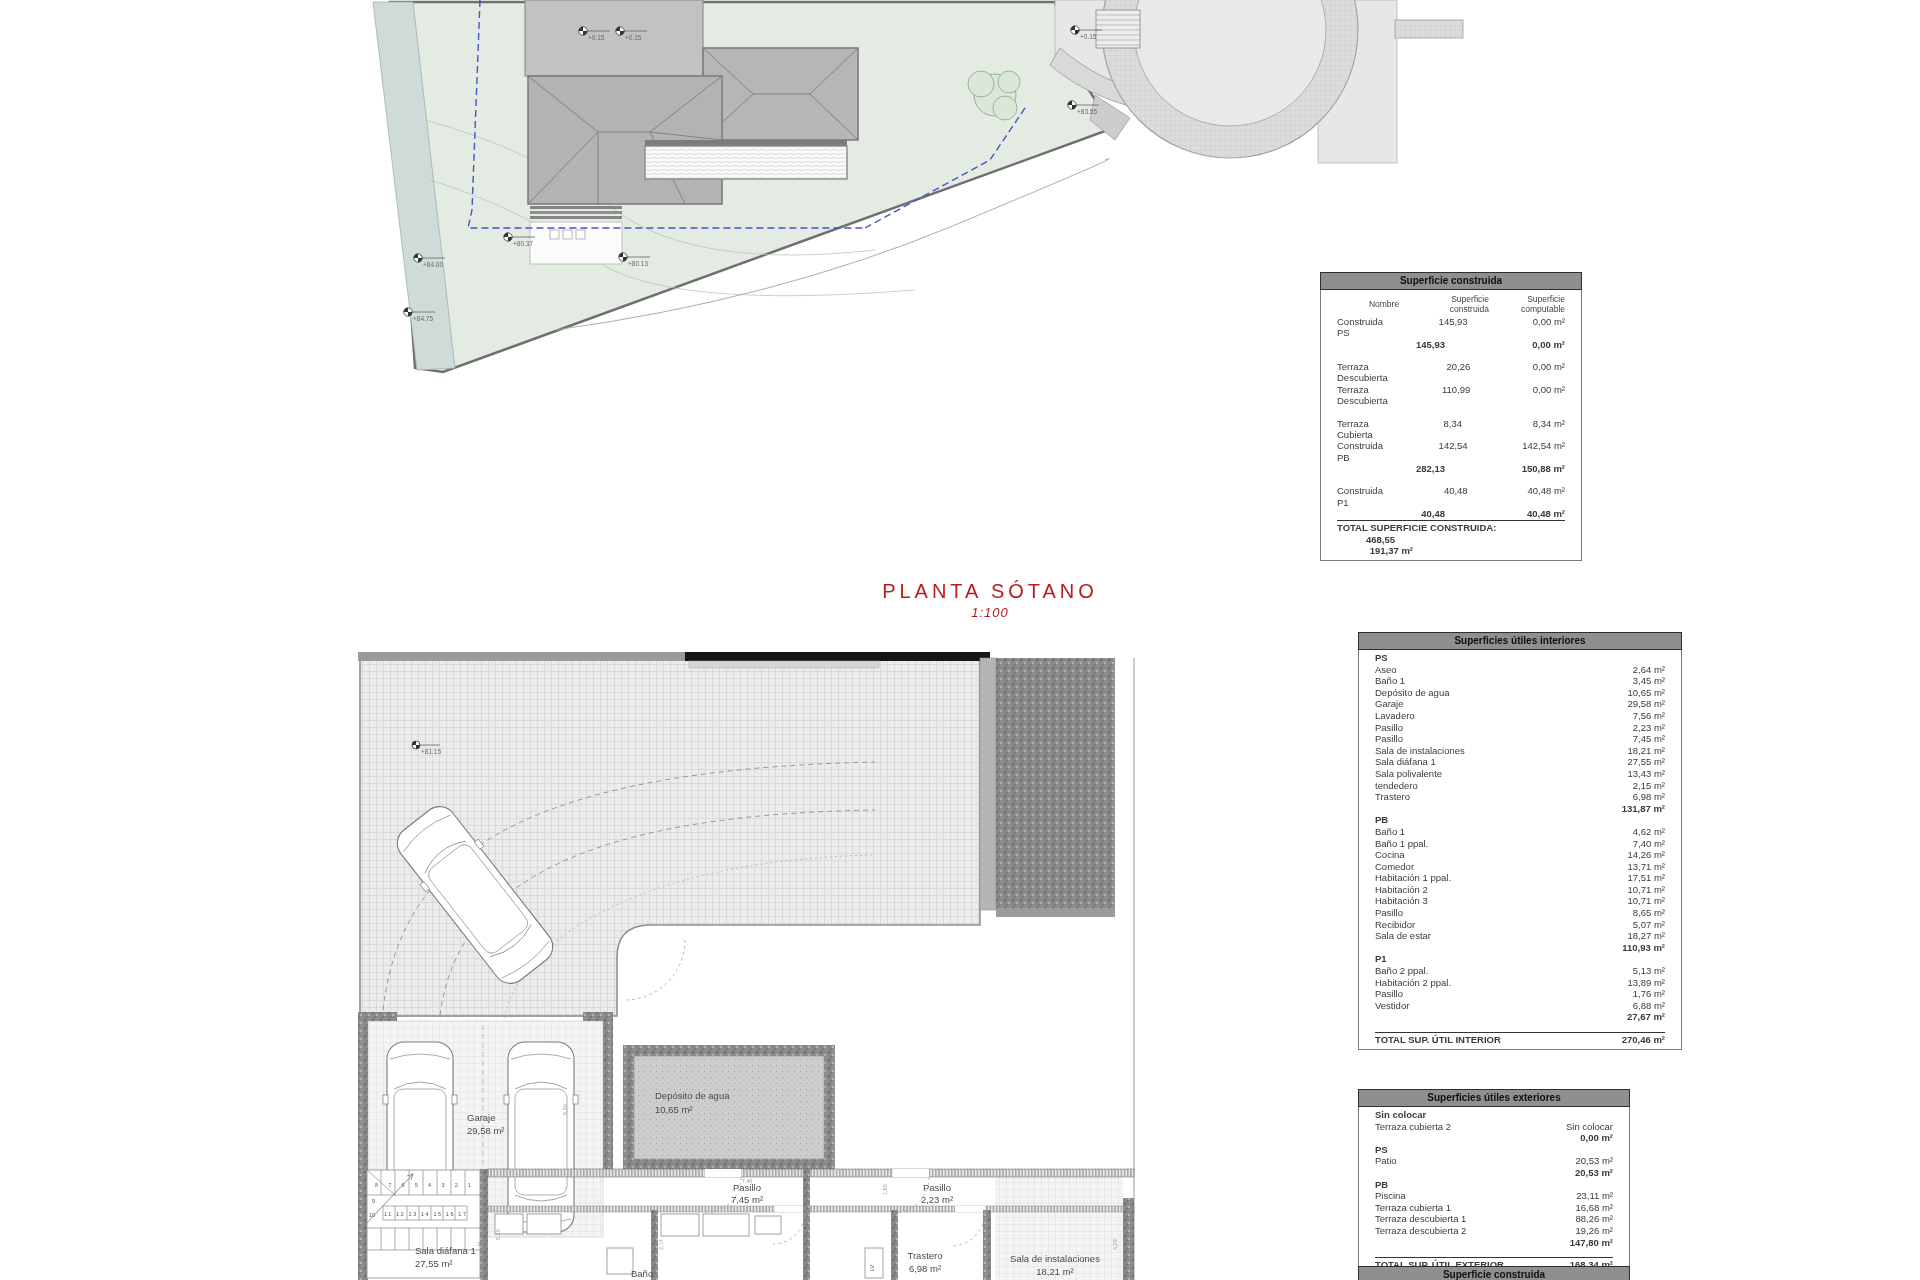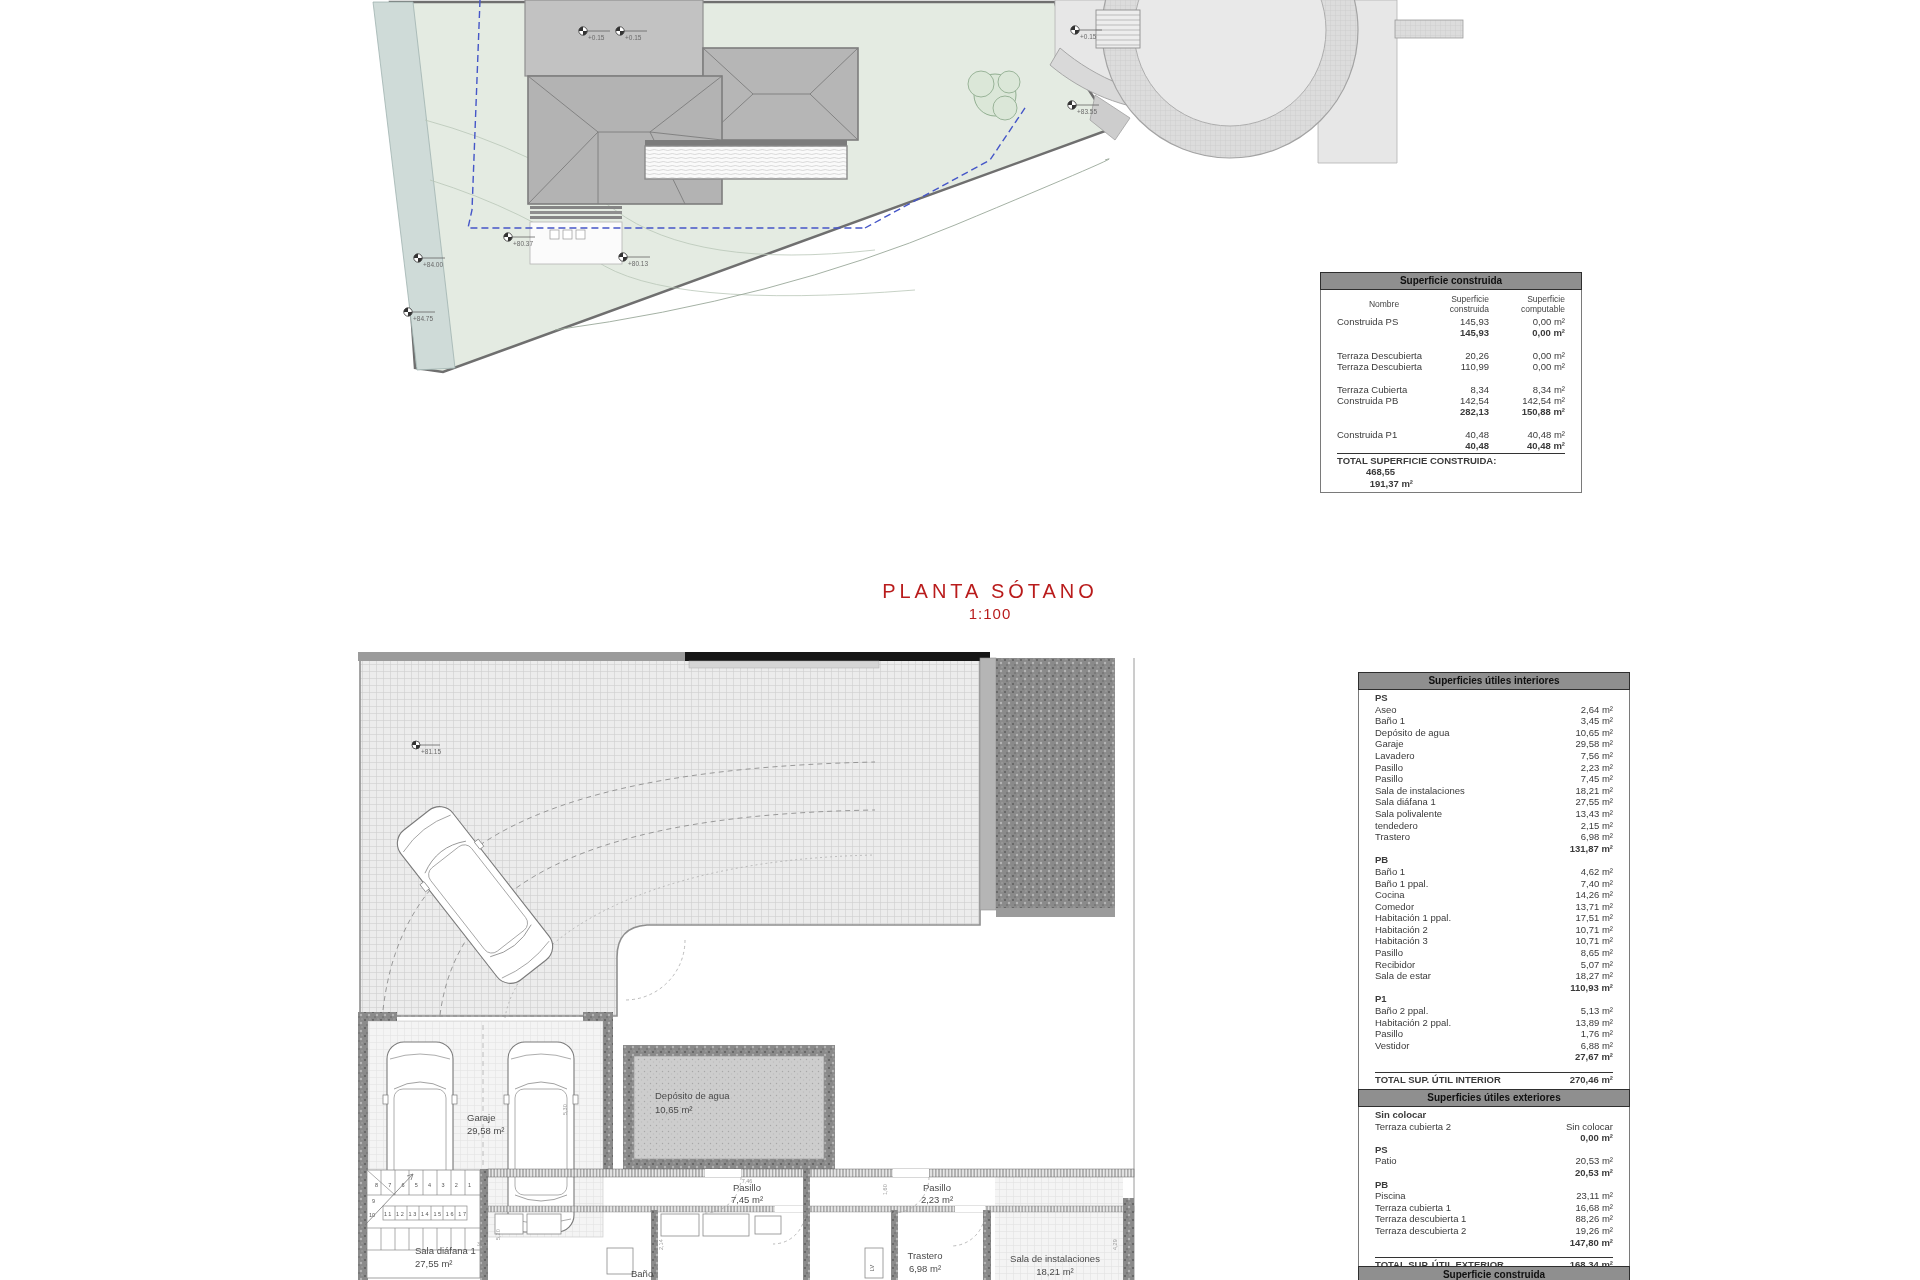--- a/index.html
+++ b/index.html
@@ -11,37 +11,37 @@
   .lvl-t{font-size:6.5px;fill:#6a6a6a;}
   .stair-t{font-size:5.5px;fill:#555;}
 
   
   .tbl{position:absolute;background:#fff;color:#3a3a3a;font-size:9.5px;}
   .tbl-header{background:#8f8f8f;border:1px solid #2e2e2e;color:#101010;font-weight:bold;
               text-align:center;font-size:10px;padding:2px 0 3px;}
   .tbl-body{border:1px solid #7a7a7a;border-top:none;padding:2px 16px 3px;background:#fff;}
   .c-colhead{display:flex;text-align:center;font-size:8.5px;line-height:9.5px;padding:3px 0 2px;color:#444;}
   .c-colhead .c-label{display:flex;align-items:center;justify-content:center;}
-  .c-row{display:flex;line-height:11.3px;}
+  .c-row{display:flex;line-height:11.3px;gap:44px;}
   .c-spacer{height:11.3px;}
   .c-bold{font-weight:bold;}
   .c-label{flex:1;text-align:left;}
   .c-v{width:58px;text-align:right;}
   .c-v2{width:76px;text-align:right;}
   .c-total{display:flex;font-weight:bold;border-top:1px solid #333;margin-top:1px;padding-top:1px;line-height:11.5px;flex-direction:column;}
   .i-row{display:flex;justify-content:space-between;line-height:11.6px;text-align:center;}
   .i-group{font-weight:bold;line-height:11.6px;}
   .i-sub{font-weight:bold;text-align:right;line-height:11.6px;}
   .i-total{display:flex;justify-content:space-between;font-weight:bold;border-top:1px solid #333;
            margin-top:9px;padding-top:1px;line-height:11.8px;}
 
   
   .plan-title{position:absolute;left:850px;top:580px;width:280px;text-align:center;color:#b91c1c;}
   .plan-title .t1{font-size:20px;letter-spacing:4px;font-weight:400;}
-  .plan-title .t2{font-size:15px;letter-spacing:1px;margin-top:2px;}
+  .plan-title .t2{font-size:13px;letter-spacing:1px;margin-top:2px;font-style:italic;}
 
   .abs{position:absolute;}
 </style>
 </head>
 <body>
 
 <div class="canvas">
 
   <svg class="abs" style="left:355px;top:0;" width="1185" height="385" viewBox="0 0 1185 385">
     <defs>
@@ -369,21 +369,21 @@
           </div>
         </div>
       <div class="c-total">
         <div class="c-label">TOTAL SUPERFICIE CONSTRUIDA:</div>
         <div class="c-v">468,55</div>
         <div class="c-v2">191,37 m²</div>
       </div>
     </div>
   </div>
 
-  <div class="tbl" style="left:1358px;top:672px;width:272px;">
+  <div class="tbl" style="left:1358px;top:632px;width:324px;">
     <div class="tbl-header">Superficies útiles interiores</div>
     <div class="tbl-body">
       <div id="i-body">
           <div class="i-group">PS</div>
           <div class="i-row">
             <div>Aseo</div>
             <div>2,64 m²</div>
           </div>
           <div class="i-row">
             <div>Baño 1</div>

